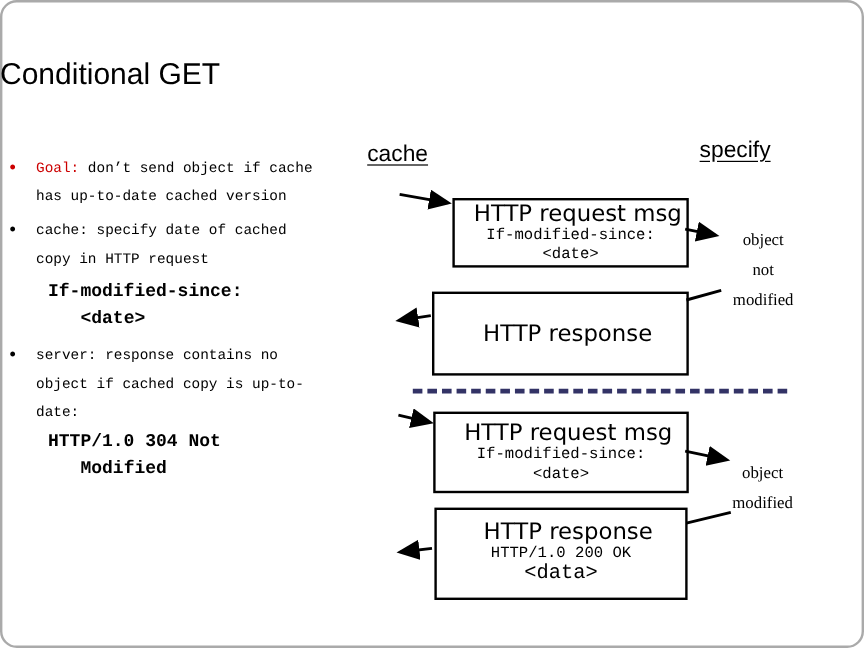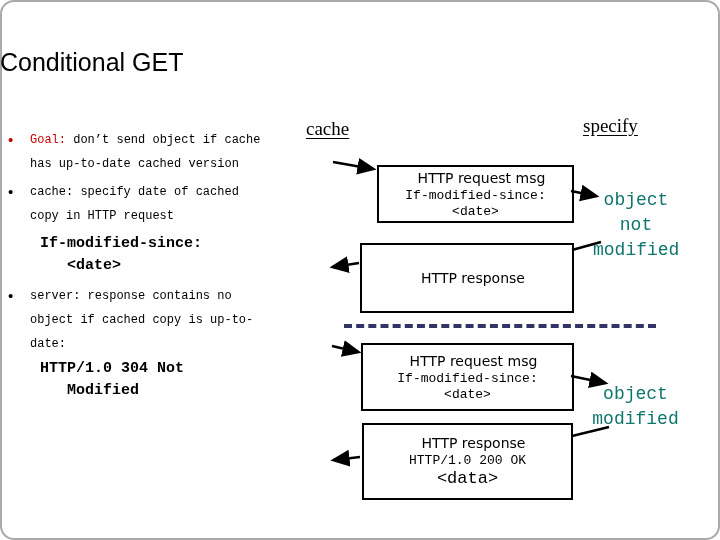--- a/index.html
+++ b/index.html
@@ -11,30 +11,30 @@
   
   .title{left:0;top:48px;width:660px;text-align:left;font-size:25px;letter-spacing:0;}
   
   .bullet-row{display:flex;}
   .marker{width:22px;font-size:15px;line-height:24px;flex:0 0 22px;}
   .btext{font-size:12px;line-height:24px;width:288px;font-family:Liberation Mono, monospace;}
   .red{color:#cc0000;}
   .code{font-family:"Liberation Mono","DejaVu Sans Mono",monospace;font-weight:bold;
         font-size:15px;line-height:22px;color:#000;}
   
-  .endpoint{font-family:Liberation Serif, serif;font-size:19px;text-decoration:underline;
+  .endpoint{font-family:Liberation Sans, sans-serif;font-size:19px;text-decoration:underline;
             text-underline-offset:3px;}
   .msgbox{background:#fff;border:2px solid #000;display:flex;flex-direction:column;
           align-items:center;justify-content:center;text-align:center;}
-  .boxtitle{font-family:"DejaVu Sans",sans-serif;font-size:14px;line-height:19px;margin-left:12px;}
+  .boxtitle{font-family:"DejaVu Sans",sans-serif;font-size:19px;line-height:19px;margin-left:12px;}
   .boxcode{font-family:"Liberation Mono","DejaVu Sans Mono",monospace;font-size:13px;
            line-height:16px;white-space:pre-wrap;}
   .boxdata{font-family:"Liberation Mono","DejaVu Sans Mono",monospace;font-weight:normal;
            font-size:17px;line-height:20px;}
-  .annotation{color:#0f766e;font-family:Liberation Mono, monospace;font-size:18px;
+  .annotation{color:#000000;font-family:Liberation Serif, serif;font-size:14px;
               line-height:25px;text-align:center;}
   .dashes{border-top:4px dashed #333366;height:0;}
   svg.overlay{position:absolute;left:0;top:0;width:720px;height:540px;pointer-events:none;}
 </style>
 </head>
 <body>
 
 <div class="slide"></div>
 
 <div class="abs title">Conditional GET</div>

